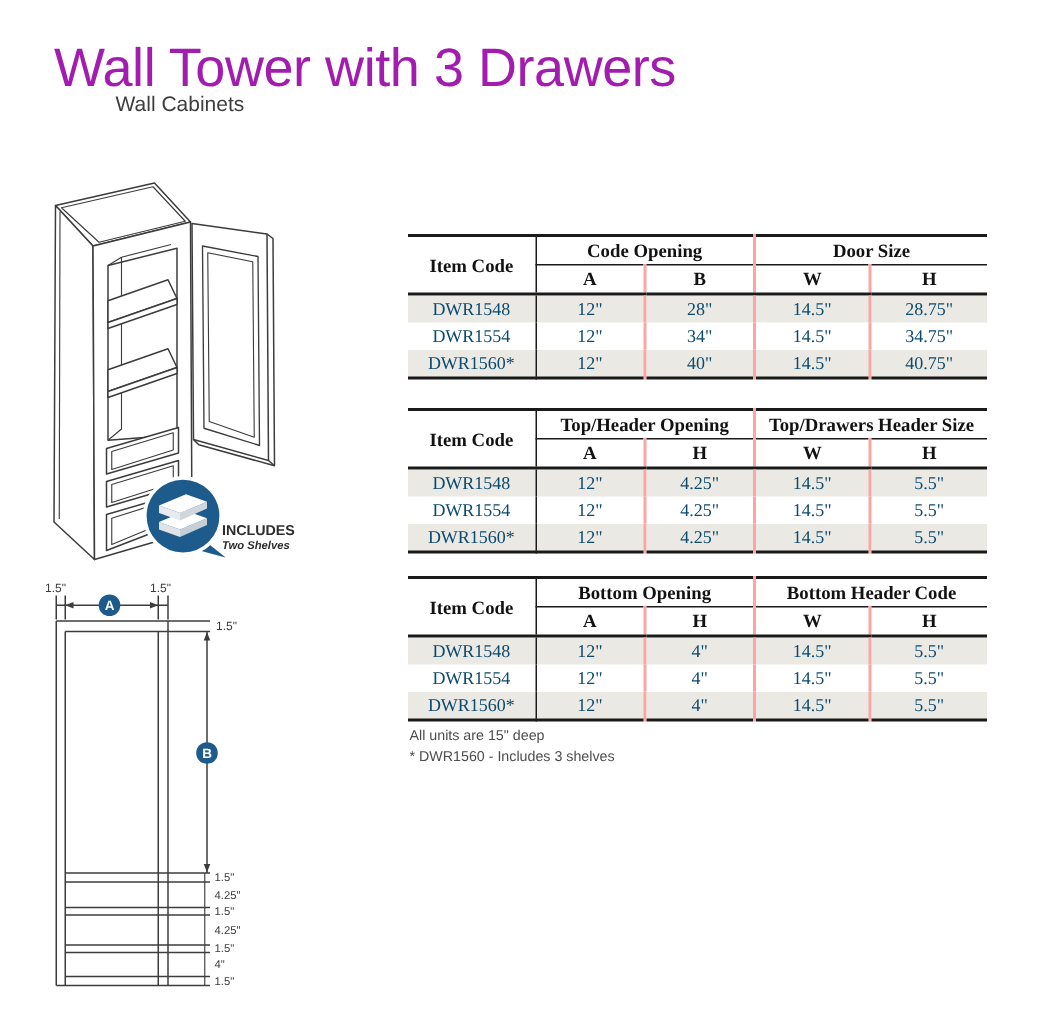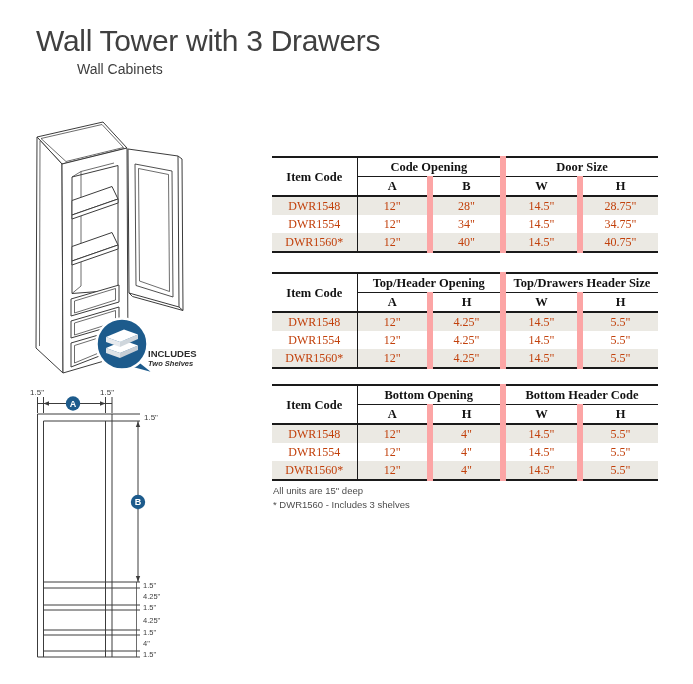--- a/index.html
+++ b/index.html
@@ -2,22 +2,22 @@
 <html><head>
 <meta charset="utf-8">
 <style>
   html,body { margin:0; padding:0; background:#fff; }
   .page {
     position:relative; width:693px; height:684px; background:#ffffff;
     font-family:"Liberation Sans", sans-serif; overflow:hidden;
   }
   .title {
     position:absolute; left:36px; top:24px;
-    font-size:30px; font-weight:400; letter-spacing:-0.3px;
-    color:#404040;
+    font-size:36px; font-weight:400; letter-spacing:-0.3px;
+    color:#a21caf;
   }
   .subtitle {
     position:absolute; left:37px; top:61px;
     font-size:14px; color:#3e3e3e;margin-left:40px;
   }
   svg.diagram { position:absolute; }
   #cab-svg  { left:25px; top:120px; }
   #dim-svg  { left:25px; top:385px; }
 
   table.spec {
@@ -32,23 +32,23 @@
     padding:0; height:18px; line-height:18px;
     text-align:center; vertical-align:middle;
     font-size:12px; overflow:hidden; white-space:nowrap;
   }
   .spec thead th { font-weight:bold; color:#121212; font-size:12.5px; }
   .spec { border-top:2px solid #1a1a1a; border-bottom:2px solid #1a1a1a; }
   .spec th.item { border-right:1px solid #1a1a1a; border-bottom:2px solid #1a1a1a; }
   .spec tr.groups th.grp { border-bottom:1px solid #1a1a1a; }
   .spec tr.groups th.bl,
   .spec tr.sub th.bl,
-  .spec tbody td.bl { border-left:6px solid #fca5a5; }
+  .spec tbody td.bl { border-left:2px solid #fca5a5; }
   .spec tr.sub th { border-bottom:2px solid #1a1a1a; }
-  .spec tbody td { color:#c2410c; }
+  .spec tbody td { color:#0c4a6e; }
   .spec tbody td:first-child { border-right:1px solid #1a1a1a; }
   .spec tbody tr.shade { background:#ebe9e3; }
 
   .footnote {
     position:absolute; left:273px; font-size:9.5px; color:#4d4d4d;
   }
   #footnote-1 { top:485px; }
   #footnote-2 { top:499px;text-align:center; }
 </style>
 </head>

